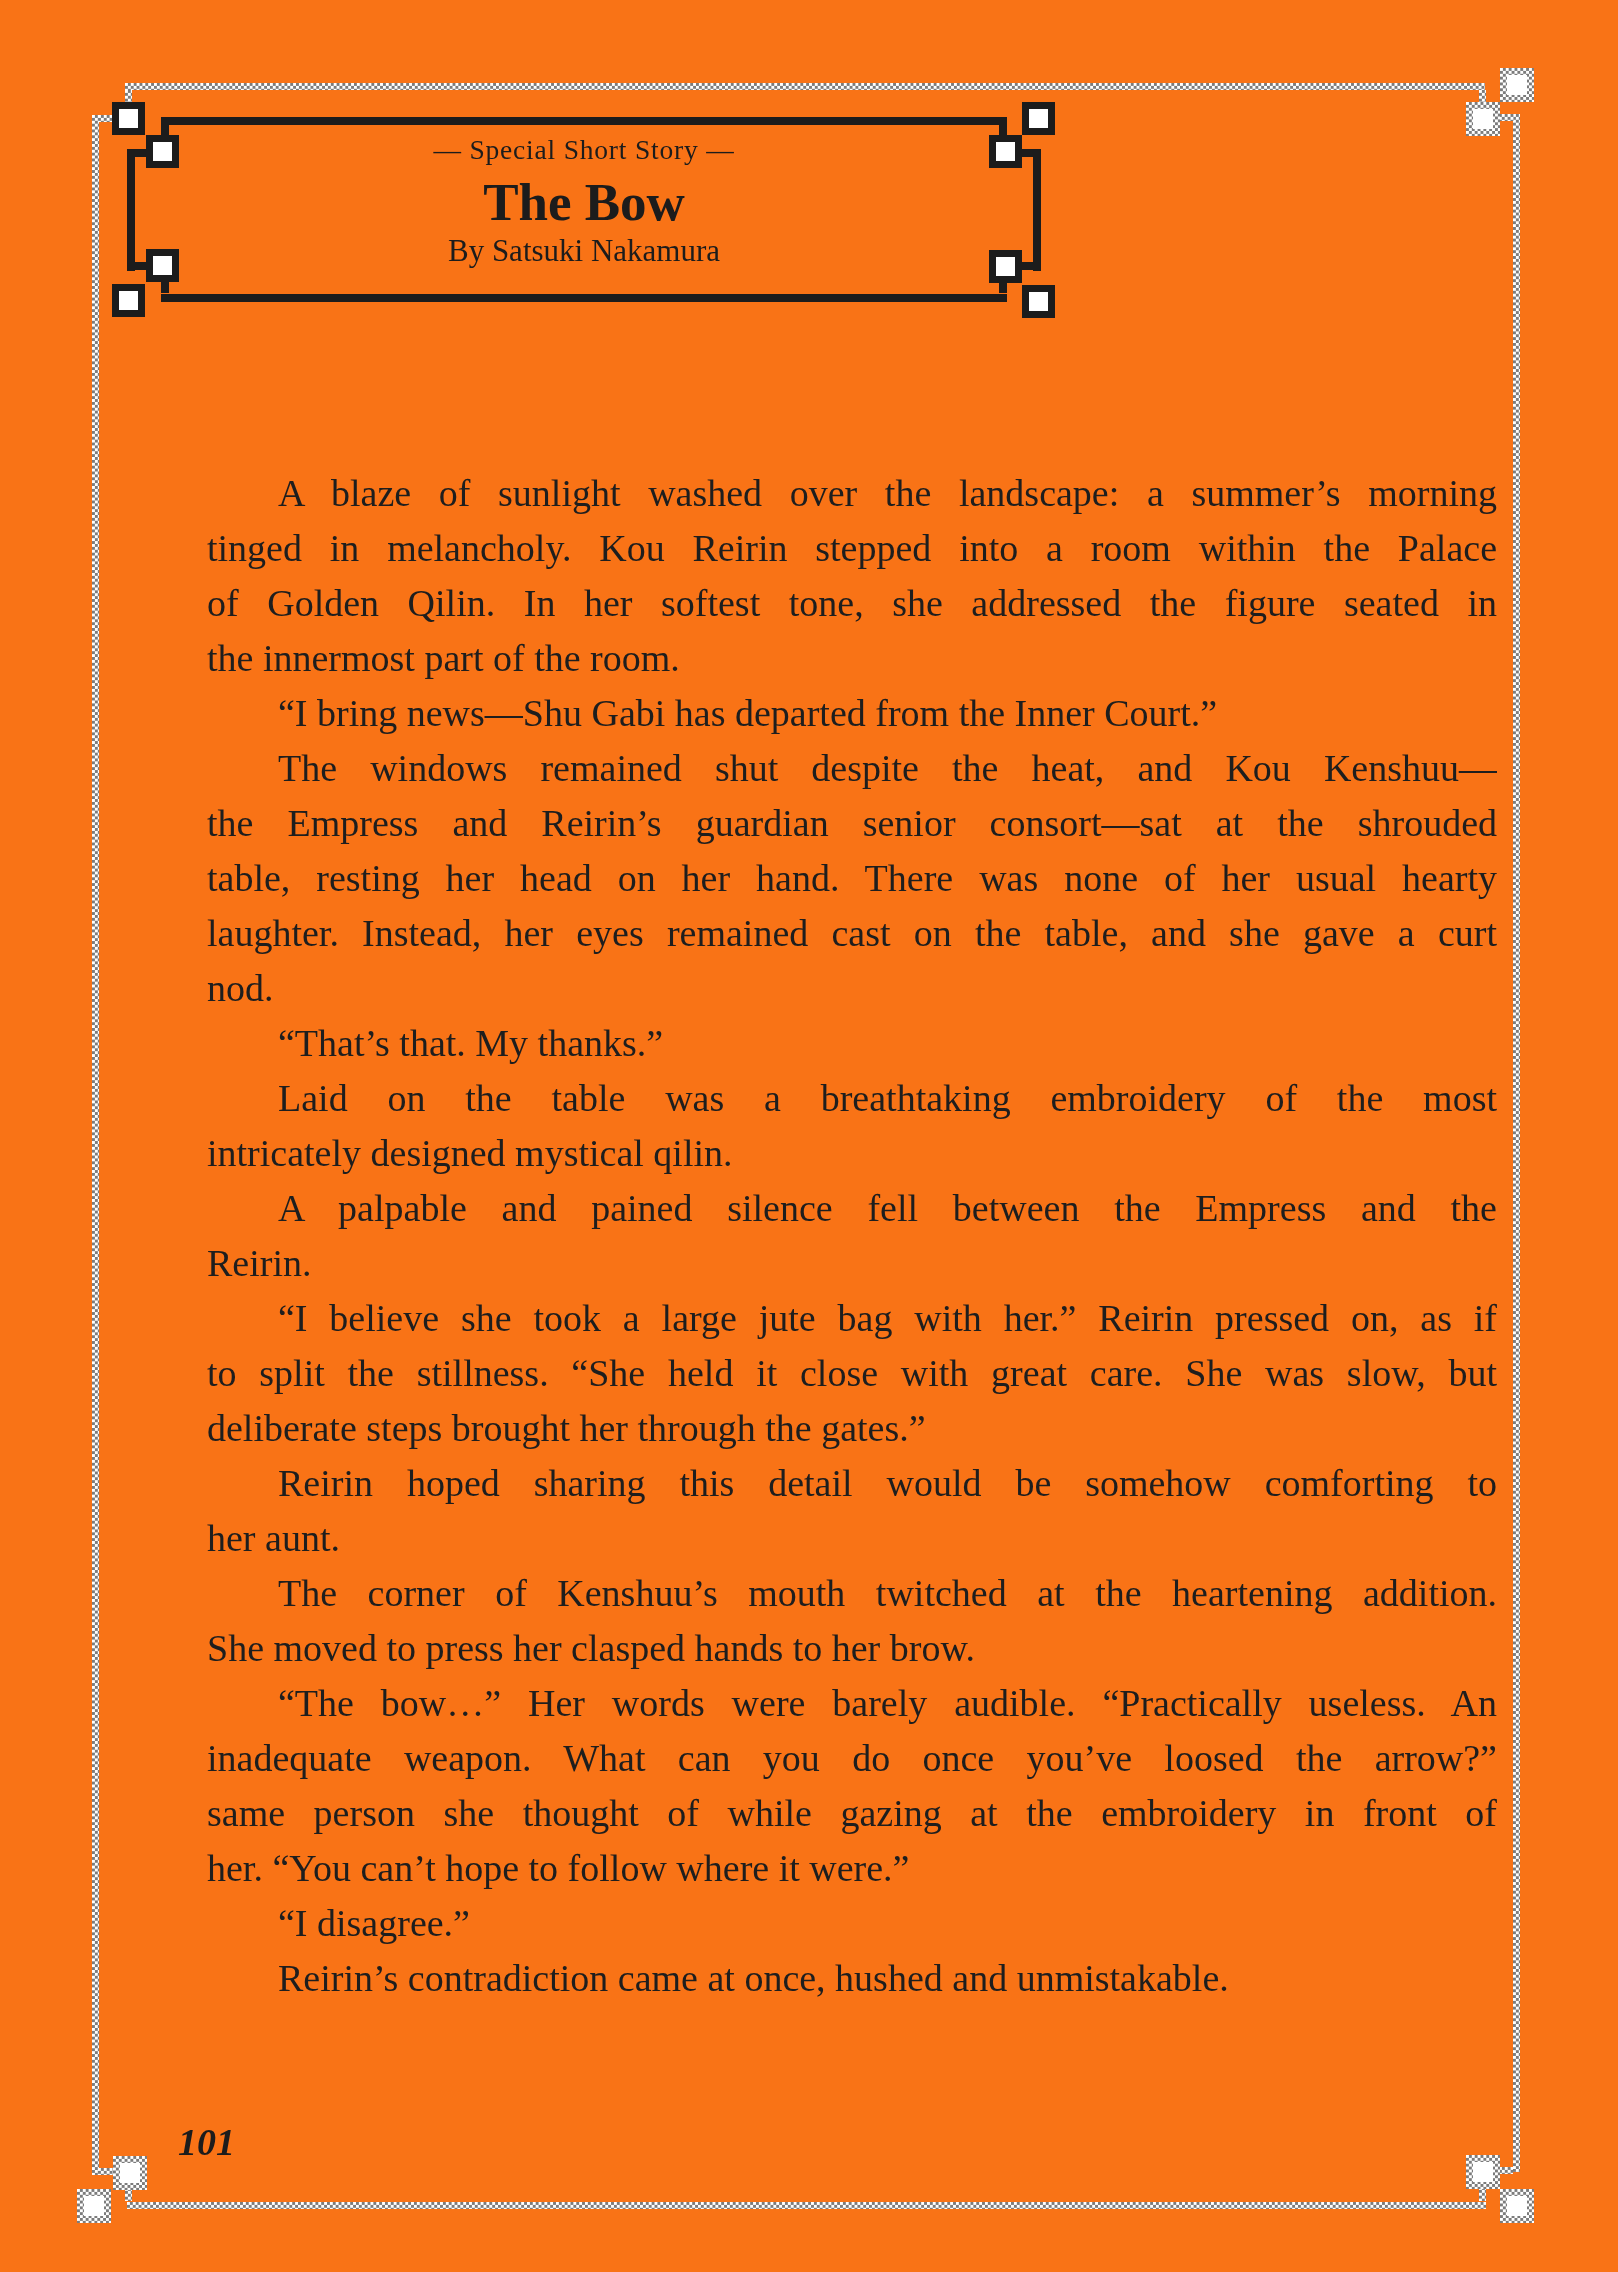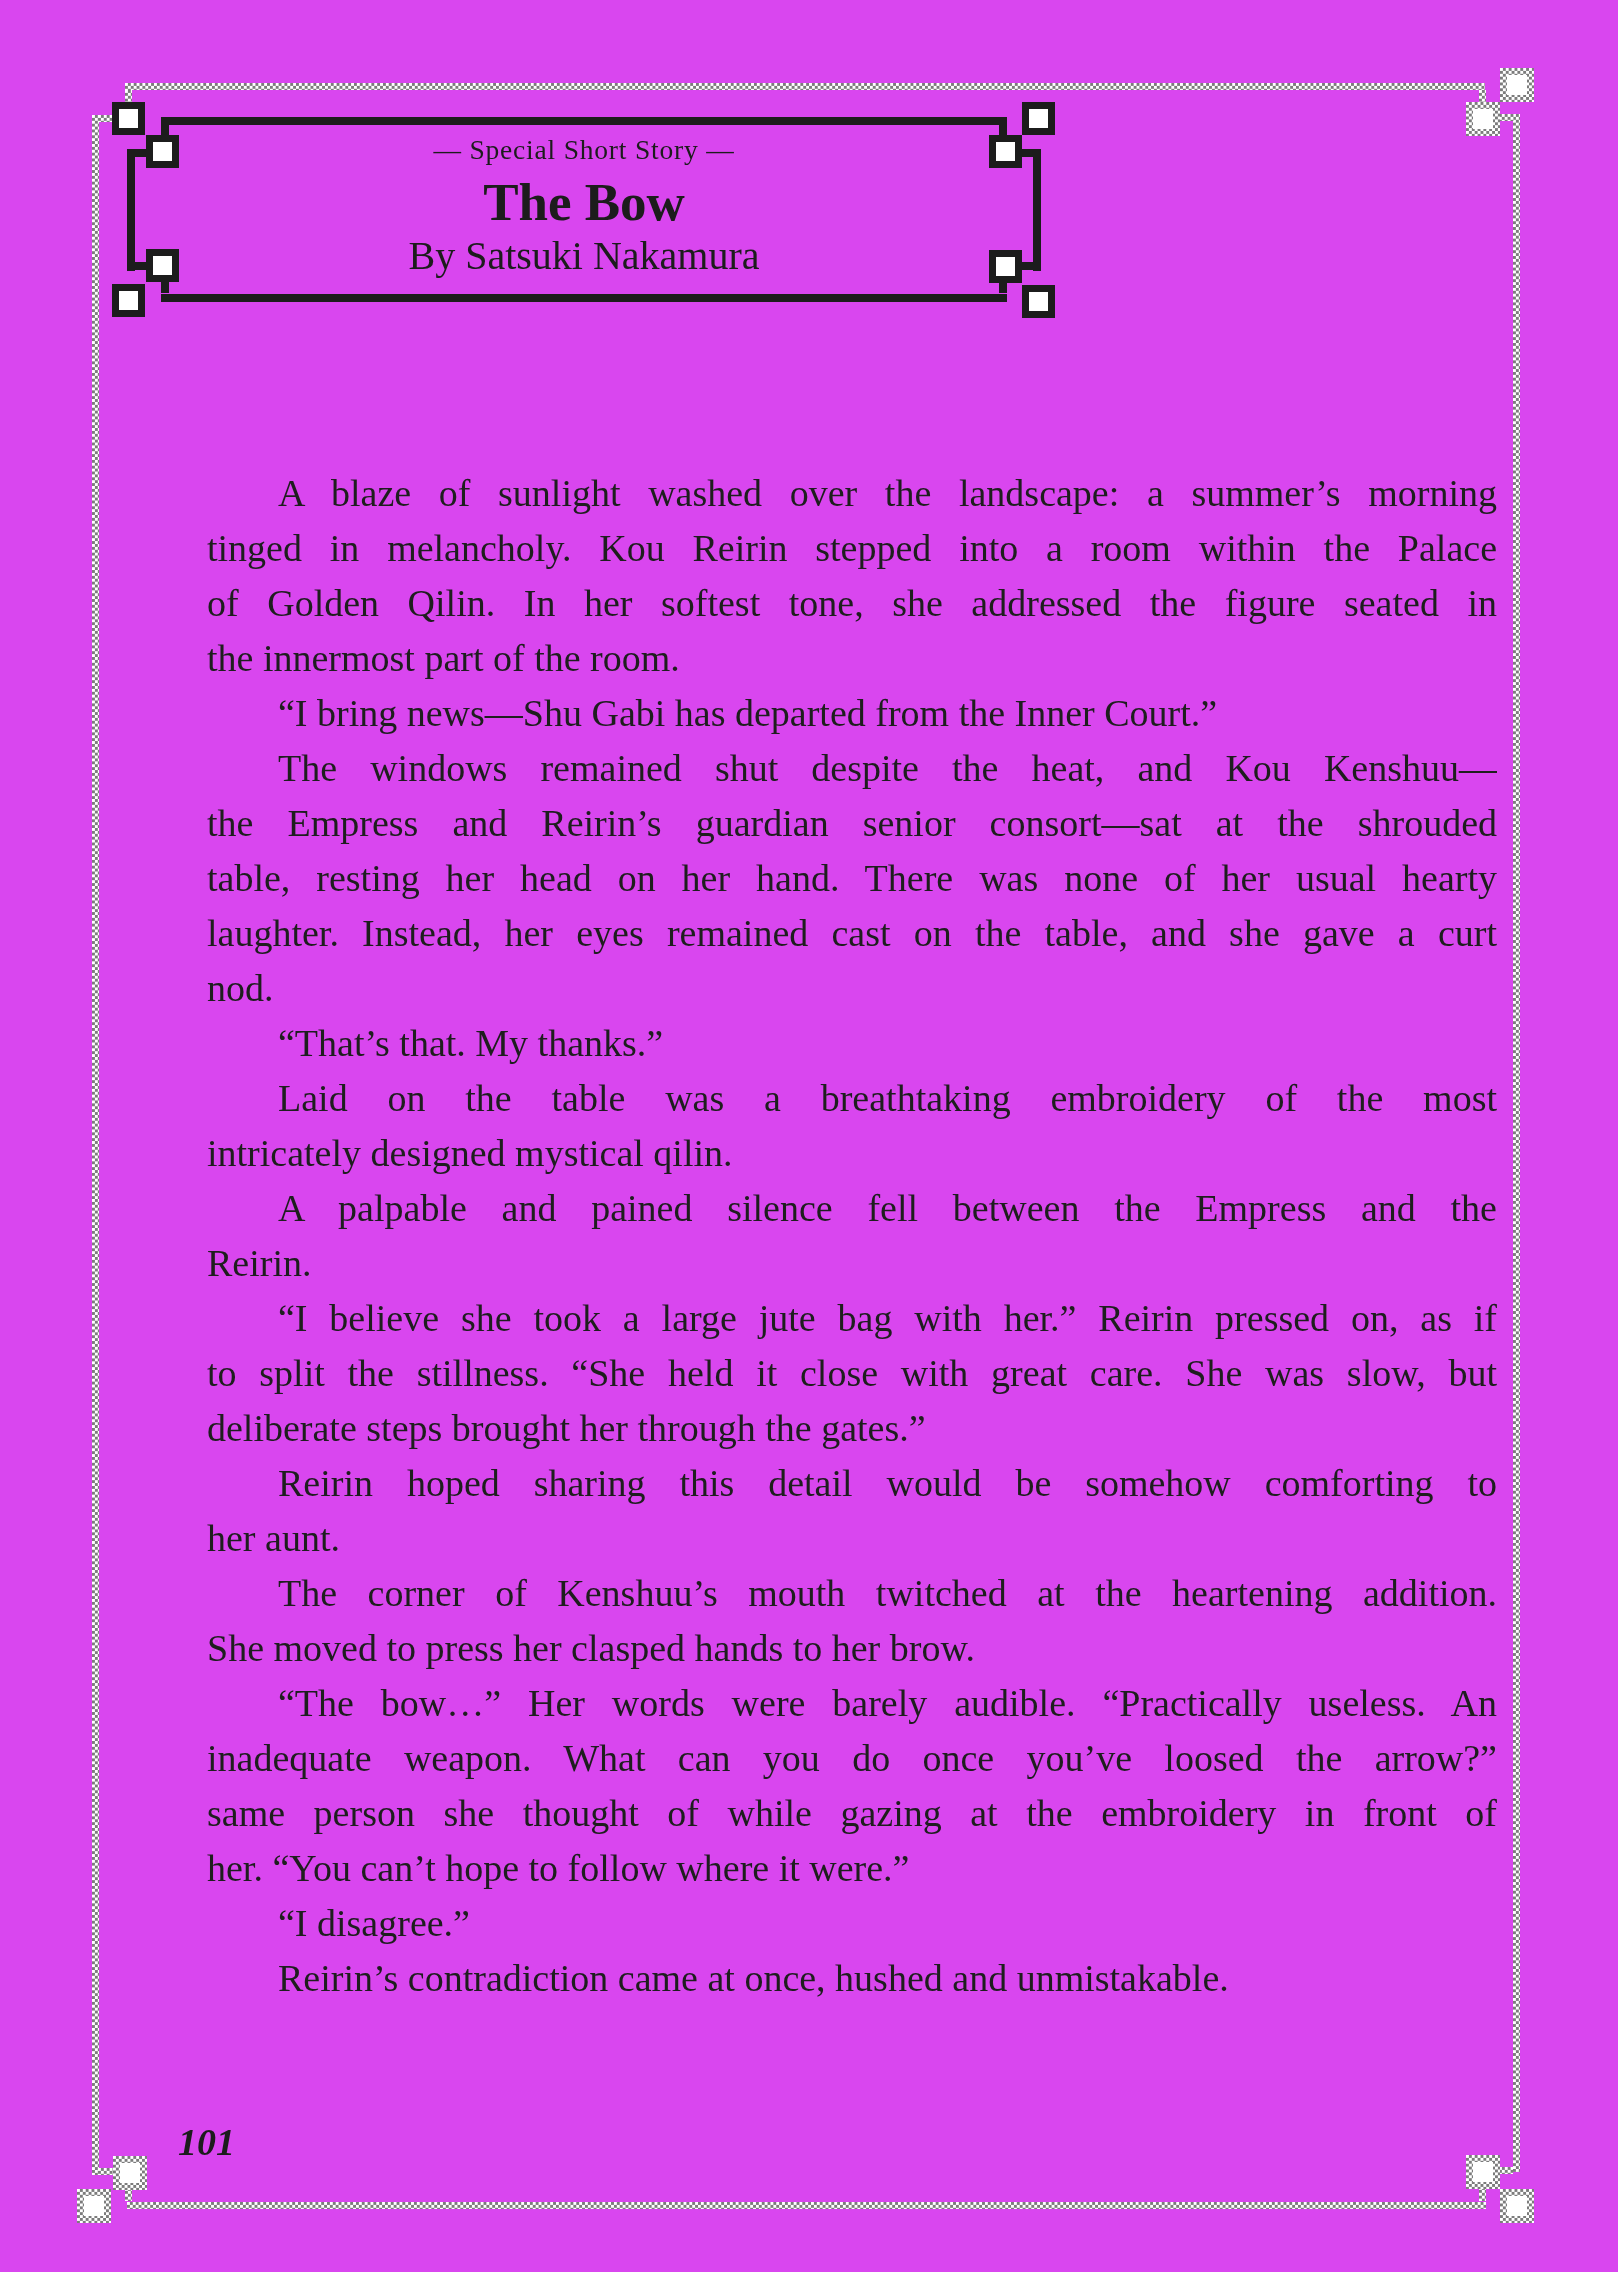--- a/index.html
+++ b/index.html
@@ -1,20 +1,20 @@
 <!DOCTYPE html>
 <html style="font-size:13.4px"><head>
 <meta charset="utf-8">
 <style>
   html, body { margin: 0; padding: 0; background: #ffffff; }
   .page {
     position: relative;
     width: 1618px;
     height: 2273px;
-    background: #d946ef;
+    background: #f97316;
     font-family: "Liberation Serif", "DejaVu Serif", serif;
     color: #1c1c1c;
     overflow: hidden;
   }
 
   
   .g {
     position: absolute;
     background-image: repeating-conic-gradient(#7c7c7c 0% 25%, #ffffff 0% 50%);
     background-size: 5.8px 5.8px;
@@ -42,21 +42,21 @@
   }
 
   
   .titleblock {
     position: absolute;
     left: 161px; top: 132px; width: 846px;
     text-align: center;
   }
   .series-label { font-size: 27.5px; line-height: 35px; letter-spacing: 0.8px; }
   .story-title  { font-size: 53px; line-height: 60px; font-weight: bold; margin-top: 5px; }
-  .byline       { font-size: 40px; line-height: 38px; margin-top: 5px; }
+  .byline       { font-size: 31px; line-height: 38px; }
 
   
   .bodytext {
     position: absolute;
     left: 175px; top: 466px; width: 1290px;
     font-size: 38px;
     color: #1e1e1e;
     margin-left: 32px;
   }
   .ln {

